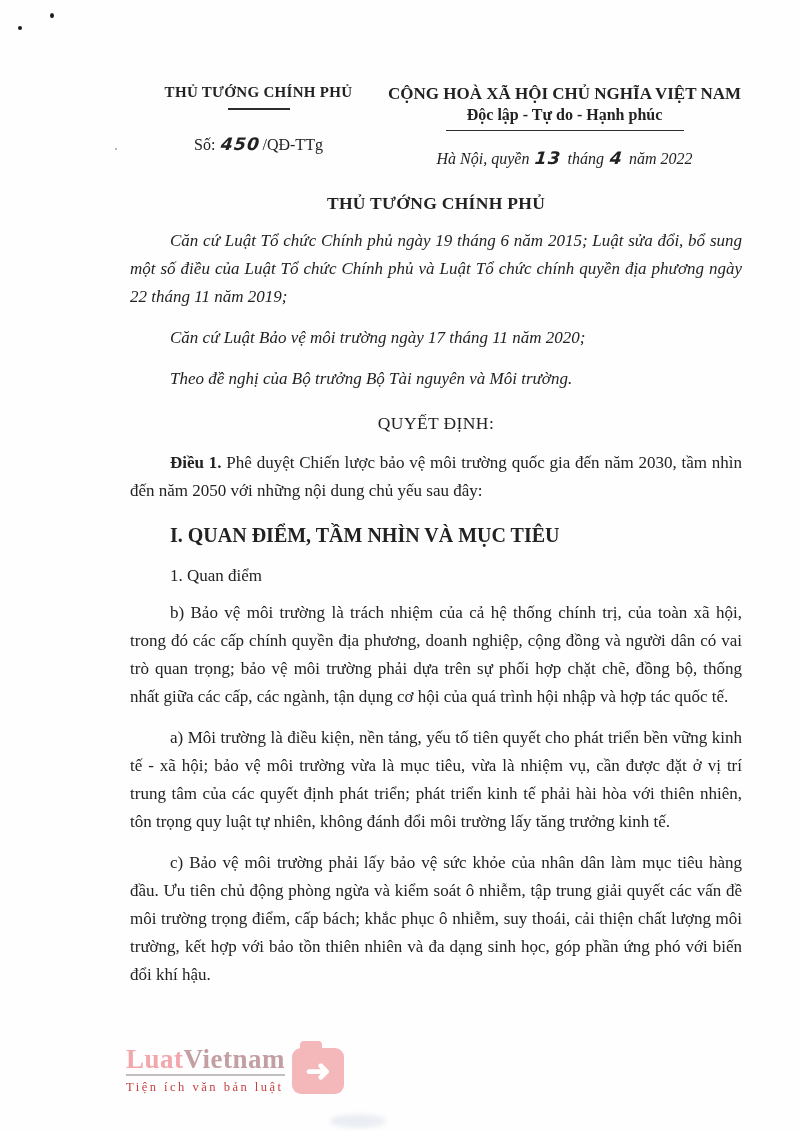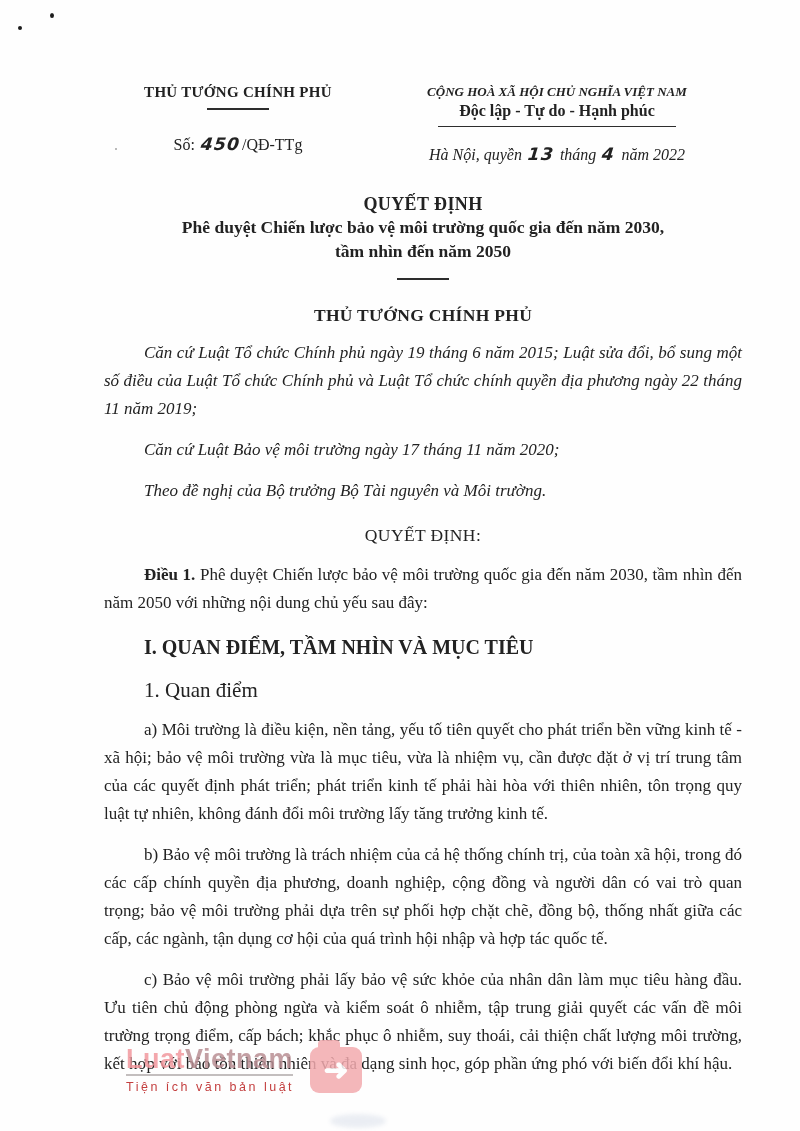--- a/index.html
+++ b/index.html
@@ -4,31 +4,31 @@
 <style>
   html,body{margin:0;padding:0;background:#ffffff;}
   .page{
     position:relative;
     width:800px;height:1131px;
     background:#fefefe;
     font-family:"Liberation Serif","DejaVu Serif",serif;
     color:#222222;
     overflow:hidden;
   }
-  .content{padding:84px 58px 0 104px;}
+  .content{padding:84px 58px 0 104px;margin-left:26px;}
 
   
   .header{display:flex;}
   .hcol{text-align:center;}
   .hcol.left{width:42%;}
   .hcol.right{width:58%;}
   .org{font-weight:bold;font-size:15px;letter-spacing:.3px;white-space:nowrap;}
   .rule-org{width:62px;border-top:2px solid #2d2d2d;margin:7px auto 0;}
   .doc-number{margin-top:24px;font-size:16px;}
-  .country{font-weight:bold;font-size:13px;white-space:nowrap;font-style:italic;}
+  .country{font-weight:bold;font-size:17px;white-space:nowrap;}
   .motto{font-weight:bold;font-size:16px;margin-top:2px;}
   .rule-motto{width:238px;border-top:1.5px solid #2d2d2d;margin:6px auto 0;}
   .place-date{margin-top:17px;font-style:italic;font-size:16px;}
 
   
   .hand{
     display:inline-block;
     font-family:"DejaVu Sans",sans-serif;
     font-style:italic;font-weight:bold;
     font-size:1.08em;letter-spacing:1px;
@@ -47,27 +47,27 @@
   .para{
     margin:13px 0 0;
     font-size:17px;line-height:28px;
     text-align:justify;text-indent:40px;
   }
   .preamble .para{font-style:italic;}
   .decree-heading{margin-top:20px;text-align:center;font-weight:normal;font-size:17.5px;letter-spacing:.4px;}
   .article .para{margin-top:15px;}
   .article b{font-weight:bold;}
   .sec-heading{margin-top:19px;padding-left:40px;font-weight:bold;font-size:20px;}
-  .sub-heading{margin-top:19px;padding-left:40px;font-size:21px;}
+  .sub-heading{margin-top:19px;padding-left:40px;font-size:17px;}
 
   
   .watermark{
     position:absolute;left:126px;top:1046px;
-    display:flex;align-items:center;gap:16px;
-    font-family:Liberation Sans, sans-serif;
+    display:flex;align-items:center;gap:7px;
+    font-family:Liberation Serif, serif;
     opacity:.85;
   }
   .brand{display:inline-block;border-bottom:2px solid #b9b3b3;padding-bottom:2px;
     font-weight:bold;font-size:27px;letter-spacing:.5px;line-height:26px;}
   .brand .p1{color:#f2989e;}
   .brand .p2{color:#b98f94;}
   .tagline{margin-top:4px;font-size:12.5px;color:#b91c1c;letter-spacing:2.5px;}
   .badge{
     position:relative;width:52px;height:46px;
     background:#f3abaf;border-radius:9px;
@@ -111,46 +111,40 @@
       <div class="hcol right">
         <div class="country">CỘNG HOÀ XÃ HỘI CHỦ NGHĨA VIỆT NAM</div>
         <div class="motto">Độc lập - Tự do - Hạnh phúc</div>
         <div class="rule-motto"></div>
         <div class="place-date">
           <span>Hà Nội, quyền </span><span class="hand">13</span><span> tháng </span><span class="hand">4</span><span> năm 2022</span>
         </div>
       </div>
     </div>
 
-    <div class="title-block">
-      <div class="title-kind">QUYẾT ĐỊNH</div>
-      <div class="title-line">Phê duyệt Chiến lược bảo vệ môi trường quốc gia đến năm 2030,</div>
-      <div class="title-line">tầm nhìn đến năm 2050</div>
-      <div class="title-rule"></div>
-    </div>
 
     <div class="issuer">THỦ TƯỚNG CHÍNH PHỦ</div>
 
     <div class="preamble">
       <p class="para">Căn cứ Luật Tổ chức Chính phủ ngày 19 tháng 6 năm 2015; Luật sửa đổi, bổ sung một số điều của Luật Tổ chức Chính phủ và Luật Tổ chức chính quyền địa phương ngày 22 tháng 11 năm 2019;</p>
       <p class="para">Căn cứ Luật Bảo vệ môi trường ngày 17 tháng 11 năm 2020;</p>
       <p class="para">Theo đề nghị của Bộ trưởng Bộ Tài nguyên và Môi trường.</p>
     </div>
 
     <div class="decree-heading">QUYẾT ĐỊNH:</div>
 
     <div class="article">
       <p class="para"><b>Điều 1.</b><span> Phê duyệt Chiến lược bảo vệ môi trường quốc gia đến năm 2030, tầm nhìn đến năm 2050 với những nội dung chủ yếu sau đây:</span></p>
     </div>
 
     <div class="sec-heading">I. QUAN ĐIỂM, TẦM NHÌN VÀ MỤC TIÊU</div>
     <div class="sub-heading">1. Quan điểm</div>
 
+    <p class="para">b) Bảo vệ môi trường là trách nhiệm của cả hệ thống chính trị, của toàn xã hội, trong đó các cấp chính quyền địa phương, doanh nghiệp, cộng đồng và người dân có vai trò quan trọng; bảo vệ môi trường phải dựa trên sự phối hợp chặt chẽ, đồng bộ, thống nhất giữa các cấp, các ngành, tận dụng cơ hội của quá trình hội nhập và hợp tác quốc tế.</p>
     <p class="para">a) Môi trường là điều kiện, nền tảng, yếu tố tiên quyết cho phát triển bền vững kinh tế - xã hội; bảo vệ môi trường vừa là mục tiêu, vừa là nhiệm vụ, cần được đặt ở vị trí trung tâm của các quyết định phát triển; phát triển kinh tế phải hài hòa với thiên nhiên, tôn trọng quy luật tự nhiên, không đánh đổi môi trường lấy tăng trưởng kinh tế.</p>
-    <p class="para">b) Bảo vệ môi trường là trách nhiệm của cả hệ thống chính trị, của toàn xã hội, trong đó các cấp chính quyền địa phương, doanh nghiệp, cộng đồng và người dân có vai trò quan trọng; bảo vệ môi trường phải dựa trên sự phối hợp chặt chẽ, đồng bộ, thống nhất giữa các cấp, các ngành, tận dụng cơ hội của quá trình hội nhập và hợp tác quốc tế.</p>
     <p class="para">c) Bảo vệ môi trường phải lấy bảo vệ sức khỏe của nhân dân làm mục tiêu hàng đầu. Ưu tiên chủ động phòng ngừa và kiểm soát ô nhiễm, tập trung giải quyết các vấn đề môi trường trọng điểm, cấp bách; khắc phục ô nhiễm, suy thoái, cải thiện chất lượng môi trường, kết hợp với bảo tồn thiên nhiên và đa dạng sinh học, góp phần ứng phó với biến đổi khí hậu.</p>
 
   </div>
 
   <div class="watermark">
     <div>
       <span class="brand"><span class="p1">Luat</span><span class="p2">Vietnam</span></span>
       <div class="tagline">Tiện ích văn bản luật</div>
     </div>
     <div class="badge">

